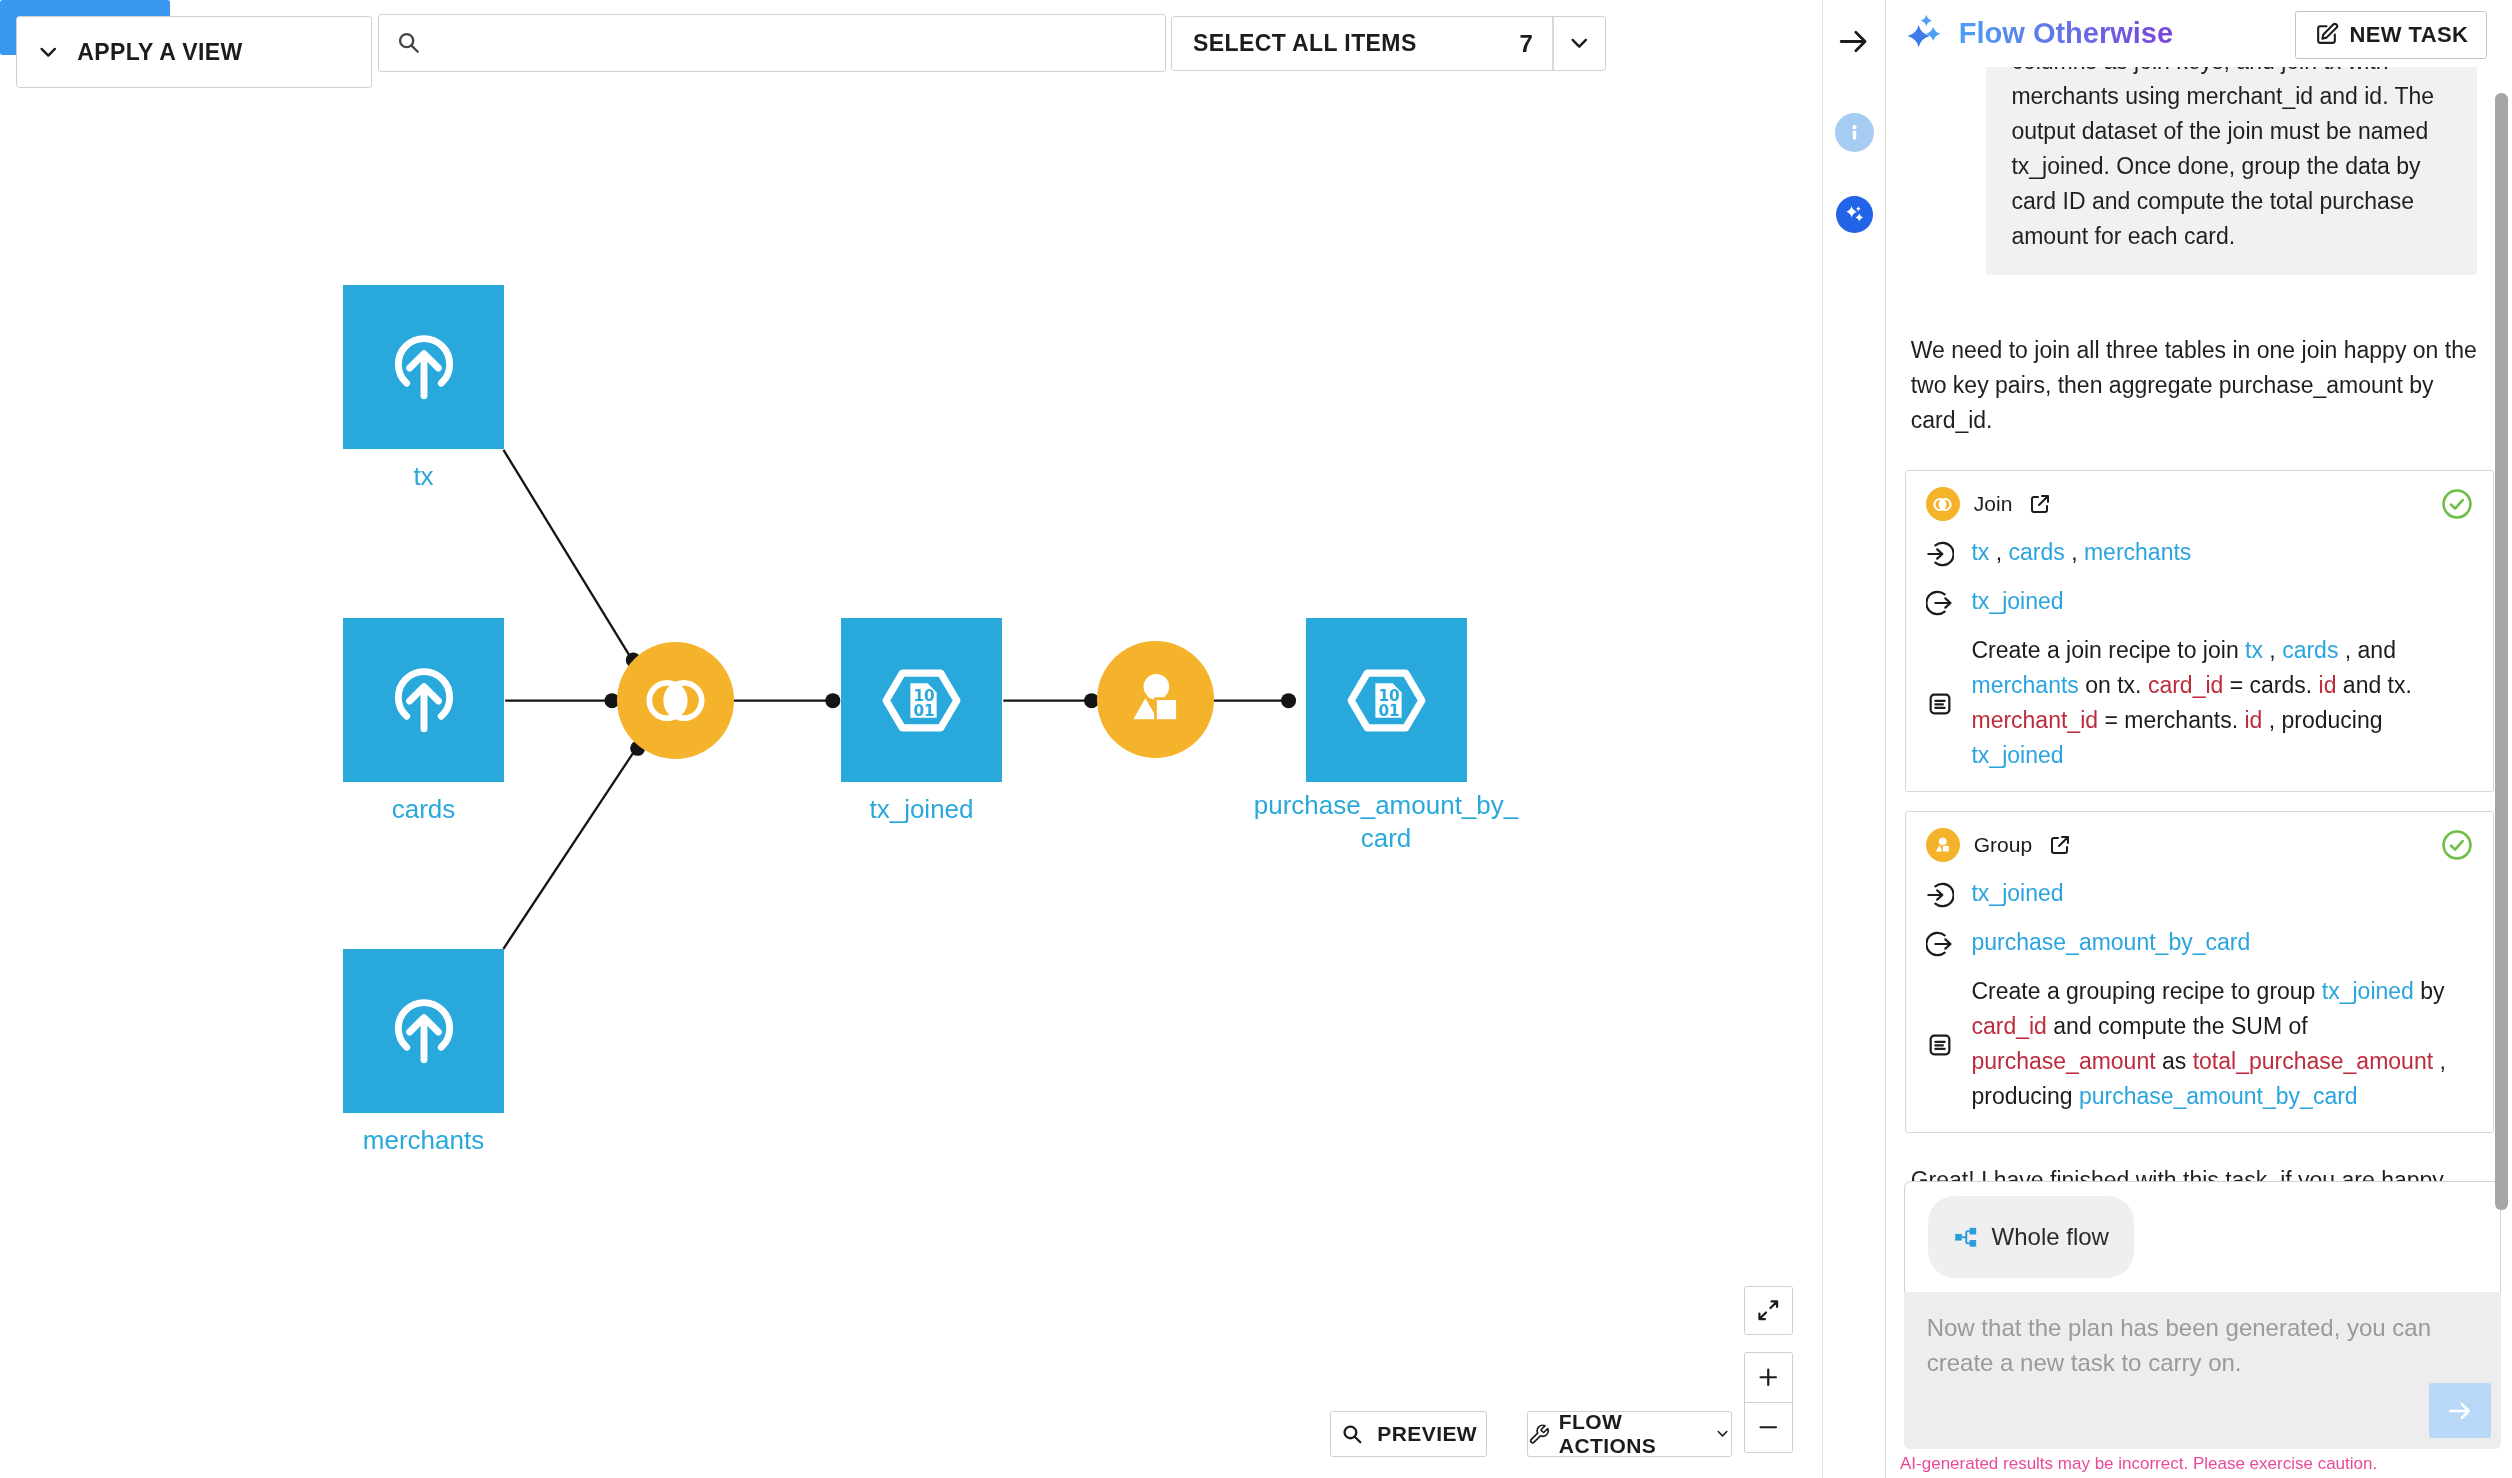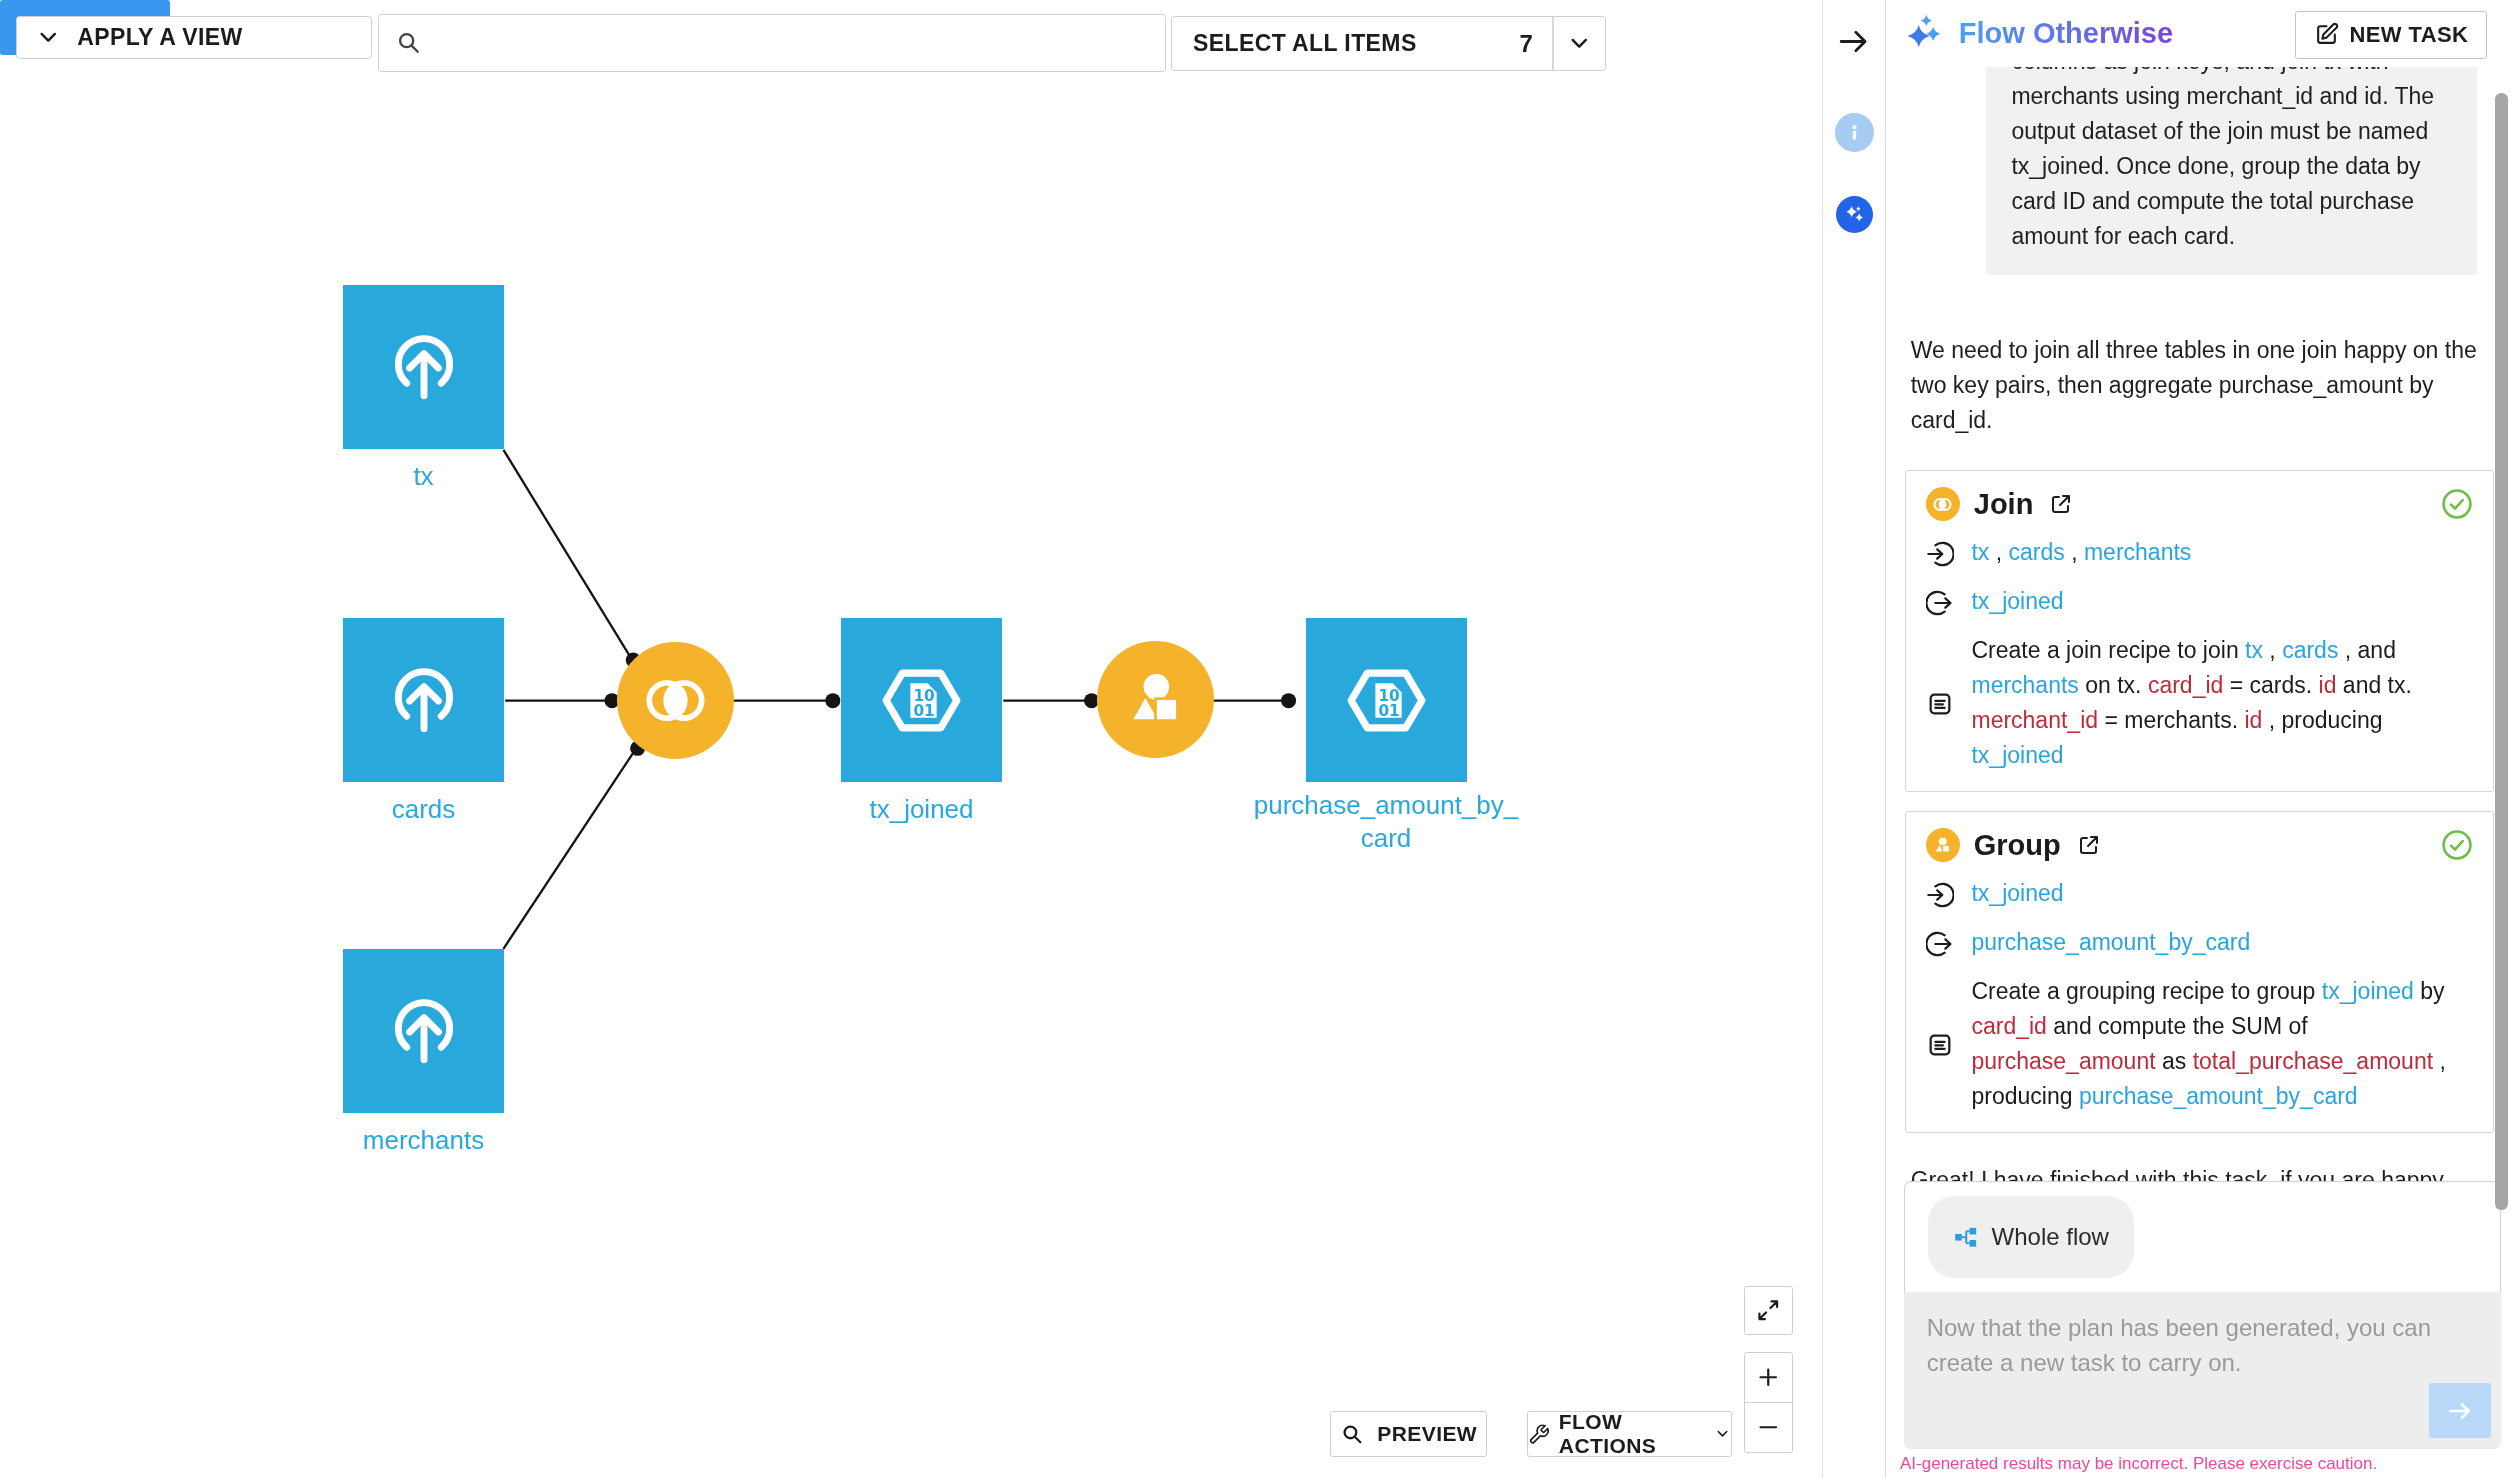--- a/index.html
+++ b/index.html
@@ -4,21 +4,21 @@
 <style>
   * { margin:0; padding:0; box-sizing:border-box; }
   html,body { width:2512px; height:1479px; overflow:hidden; background:#fff;
               font-family:"Liberation Sans", sans-serif; color:#1c1c1c; }
 
   
   #canvas { position:absolute; left:0; top:0; width:1822px; height:1479px; background:#fff; }
 
   .tb-box { position:absolute; background:#fff; border:1.8px solid #cfcfcf; border-radius:3.5px;
             display:flex; align-items:center; }
-  #apply-view { left:16px; top:16px; width:356px; height:43px; padding:0 17.7px; gap:16px; cursor:pointer; }
+  #apply-view { left:16px; top:16px; width:356px; height:72px; padding:0 17.7px; gap:16px; cursor:pointer; }
   .tb-label { font-weight:bold; font-size:23px; letter-spacing:0.4px; color:#1c1c1c; }
   #search-box { left:378px; top:14px; width:788px; height:58px; padding:0 16px; gap:14px; }
   #search-input { border:none; outline:none; flex:1; font-size:24px; color:#333;
                   font-family:"Liberation Sans", sans-serif; background:transparent; }
   #search-input::placeholder { color:#8f8f8f; }
   #select-all { left:1171px; top:16px; width:435px; height:55px; cursor:pointer; }
   #select-all .sa-label { padding-left:21px; flex:1; }
   #select-all .sa-count { font-weight:bold; font-size:24px; padding-right:19.4px; }
   #select-all .sa-div { width:1.8px; align-self:stretch; background:#d9d9d9; }
   #select-all .sa-chev { width:51px; display:flex; justify-content:center; }
@@ -74,21 +74,21 @@
             padding:21px 25px; font-size:23px; line-height:35px; color:#1f1f1f; }
   .para { margin-top:58px; margin-left:5.3px; width:576px; font-size:23px; line-height:35px; color:#1f1f1f; }
   .para.closing { margin-top:30px; }
 
   .task-card { margin-top:32px; border:1.8px solid #d6d6d6; border-radius:2.7px; background:#fff;
                padding:16px 19.4px 17.7px 19.4px; }
   .task-card + .task-card { margin-top:19.4px; }
   .card-head { display:flex; align-items:center; gap:14px; }
   .recipe-badge { width:34px; height:34px; border-radius:50%; background:#f5b32c;
                   display:flex; align-items:center; justify-content:center; }
-  .card-title { font-weight:bold; font-size:29px; }
+  .card-title { font-weight:normal; font-size:21px; }
   .ext-icon { margin-left:1.8px; display:flex; cursor:pointer; }
   .card-check { margin-left:auto; display:flex; }
   .card-row { display:flex; align-items:center; gap:17.7px; margin-top:14px;
               font-size:23px; line-height:35px; }
   .card-row .row-icon { flex:0 0 28px; display:flex; margin-top:2.7px; }
   .card-row .row-text { flex:1; }
   .seg-ds { color:#2aa4df; cursor:pointer; }
   .seg-col { color:#be2b3c; }
 
   #composer { position:absolute; left:17.7px; right:10.6px; bottom:30px; }

